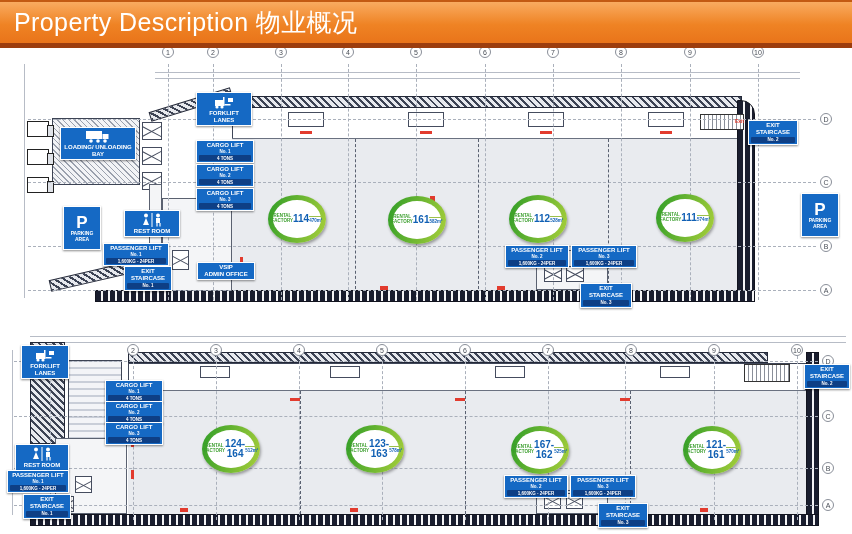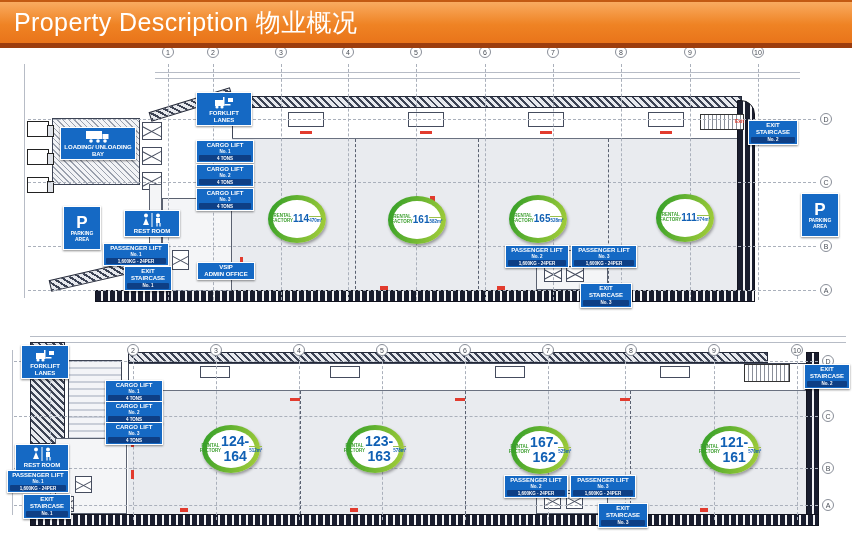--- a/index.html
+++ b/index.html
@@ -32,21 +32,21 @@
 .bl{position:absolute;background:#1569c4;border:1px solid #fff;box-shadow:0 1px 2px rgba(0,0,0,.45);color:#fff;text-align:center;z-index:5;padding:1px 2px;display:flex;flex-direction:column;align-items:center;line-height:1.15}
 .bl .t{font-weight:bold;font-size:6px}
 .bl .n{font-weight:bold;font-size:4.5px}
 .bl .cap{font-weight:bold;font-size:4.5px;background:#0e3f85;display:block;width:100%;margin-top:1px;padding:.5px 0;border-radius:1px}
 .bl .pP{font-size:17px;font-weight:bold;line-height:1}
 .icon{display:block;margin:1px auto}
 .badge{position:absolute;width:58px;height:48px;z-index:5;border-radius:50%;background:linear-gradient(105deg,#2f9d28,#a9cf3b);box-shadow:1px 2px 3px rgba(0,0,0,.35);display:flex;align-items:center;justify-content:center}
 .badge .bi{width:48px;height:38px;background:#fff;border-radius:50%;display:flex;flex-direction:row;align-items:center;justify-content:center;text-align:center}
 .badge .bt{color:#3b9e2d;font-size:4.5px;font-weight:bold;width:30px;line-height:1.1}
 .badge .bn{color:#1160b4;font-size:10px;font-weight:bold;line-height:1.05}
-.badge.wide .bn{font-size:14px}
+.badge.wide .bn{font-size:10px}
 .badge .ba{color:#1160b4;font-size:4.5px;font-weight:bold;border-top:1px solid #9cc14a;padding-top:1px;margin-top:1px}
 </style>
 </head>
 <body>
 
 <div class="header">
   <span class="title">Property Description 物业概况</span>
 </div>
 
 <div>
@@ -222,21 +222,21 @@
   <div class="badge" style="left:388px;top:196px">
     <div class="bi">
       <span class="bt">RENTAL FACTORY</span>
       <span class="bn">161</span>
       <span class="ba">582m²</span>
     </div>
   </div>
   <div class="badge" style="left:509px;top:195px">
     <div class="bi">
       <span class="bt">RENTAL FACTORY</span>
-      <span class="bn">165</span>
+      <span class="bn">112</span>
       <span class="ba">528m²</span>
     </div>
   </div>
   <div class="badge" style="left:656px;top:194px">
     <div class="bi">
       <span class="bt">RENTAL FACTORY</span>
       <span class="bn">111</span>
       <span class="ba">574m²</span>
     </div>
   </div>
@@ -389,20 +389,20 @@
       <span class="ba">578m²</span>
     </div>
   </div>
   <div class="badge wide" style="left:511px;top:426px">
     <div class="bi">
       <span class="bt">RENTAL FACTORY</span>
       <span class="bn">167-162</span>
       <span class="ba">525m²</span>
     </div>
   </div>
-  <div class="badge wide" style="left:701px;top:426px">
+  <div class="badge wide" style="left:683px;top:426px">
     <div class="bi">
       <span class="bt">RENTAL FACTORY</span>
       <span class="bn">121-161</span>
       <span class="ba">570m²</span>
     </div>
   </div>
 </div>
 
 </body></html>

